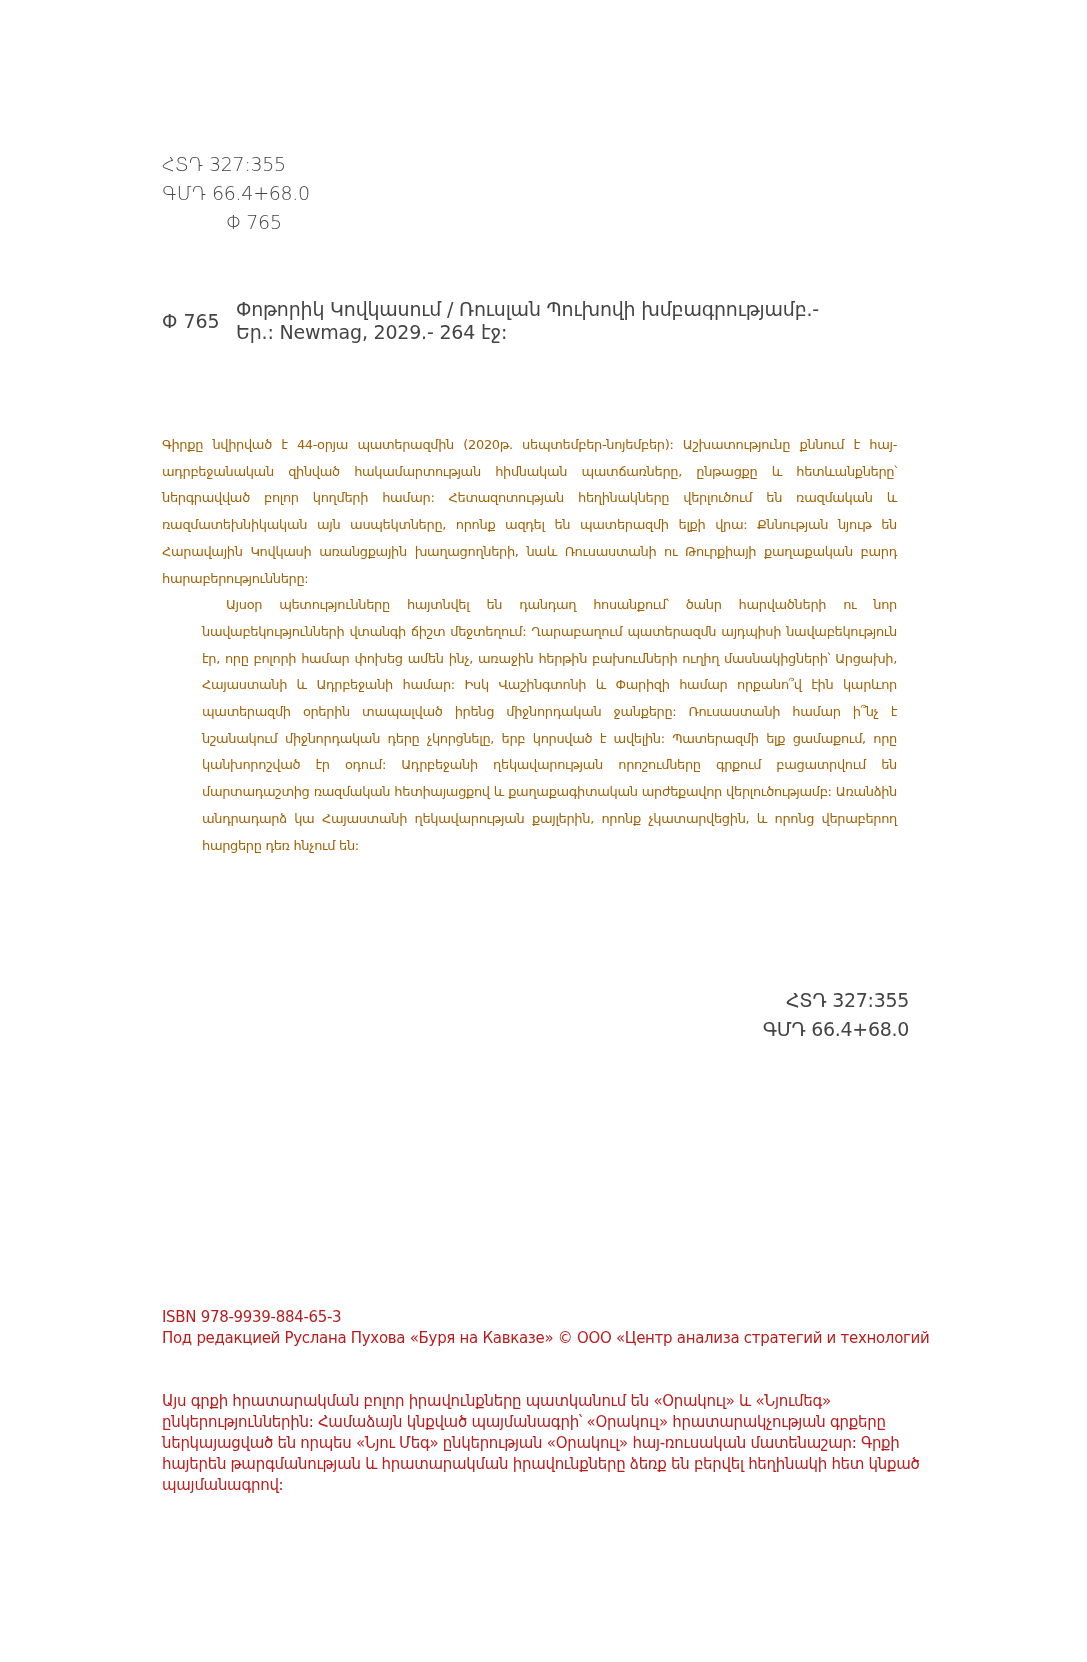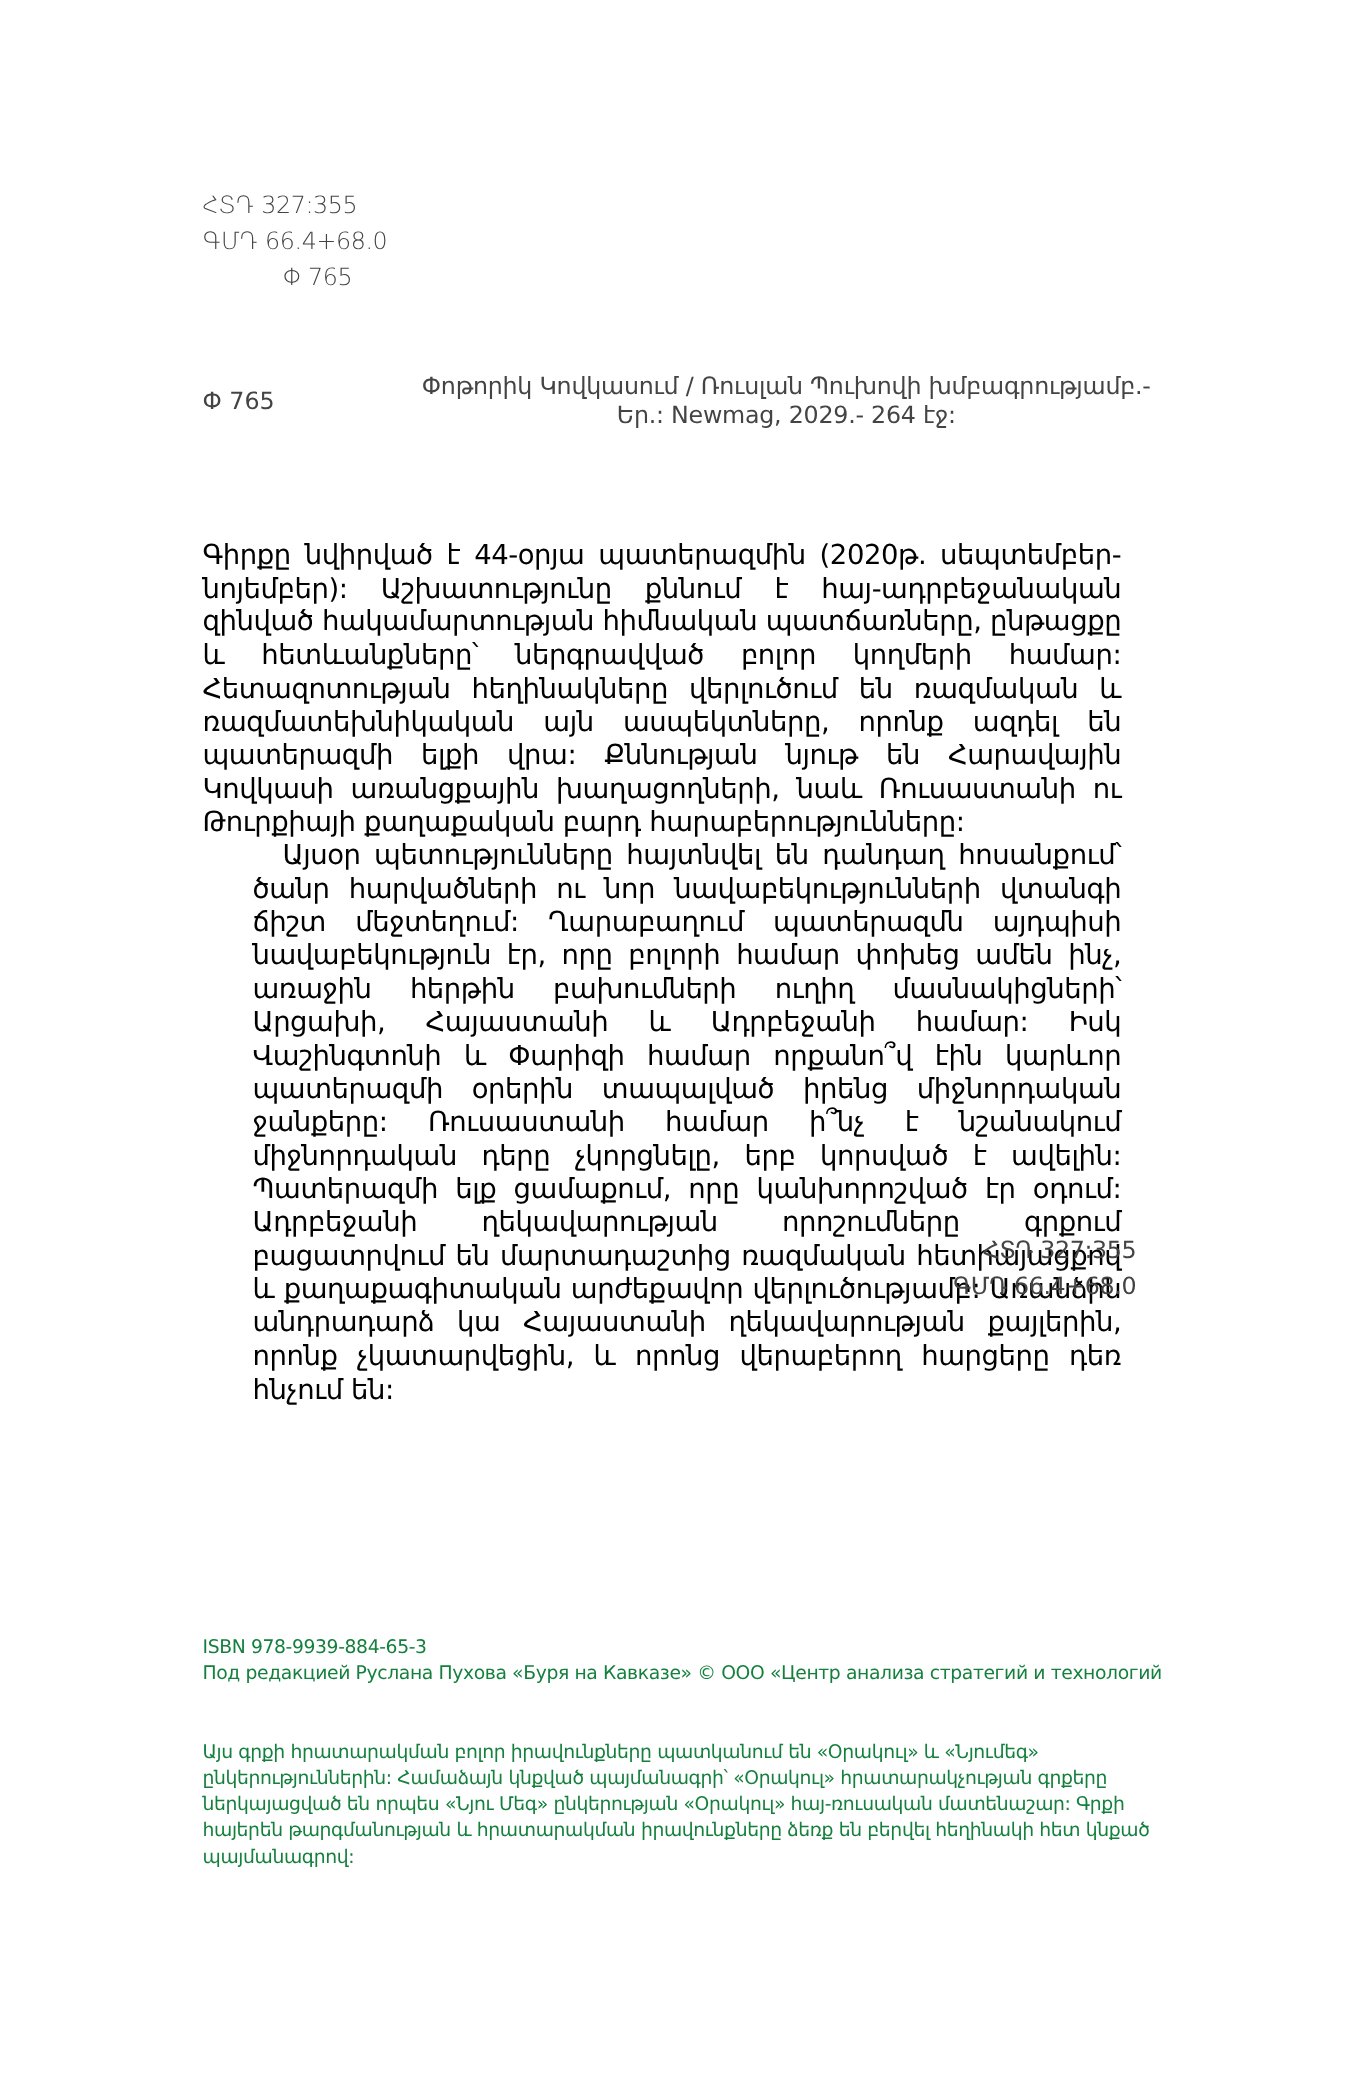--- a/index.html
+++ b/index.html
@@ -36,50 +36,49 @@
     }
     .catalog .code {
       position: absolute;
       left: 0;
       top: 12px;
       font-size: 19px;
     }
     .catalog .entry {
       margin-left: 74px;
       letter-spacing: -0.2px;
-      text-align: center;
     }
     .body-text {
       left: 162px;
       top: 432px;
       width: 735px;
-      font-size: 22px;
+      font-size: 13px;
       line-height: 26.7px;
-      color: #000000;
+      color: #a16207;
       text-align: justify;
       letter-spacing: -0.35px;
     }
     .body-text p { margin: 0; }
     .body-text p.indent { text-indent: 24px; margin-left: 40px; }
     .codes-right {
       right: 178px;
       top: 986px;
       font-size: 19px;
       line-height: 29px;
       text-align: right;
       color: #444;
       letter-spacing: -0.3px;
     }
     .copyright {
       left: 162px;
       top: 1307px;
       width: 860px;
       font-size: 15px;
       line-height: 21px;
-      color: #15803d;
+      color: #b91c1c;
       letter-spacing: -0.3px;
     }
     .copyright p { margin: 0; }
     .copyright .gap { height: 21px; }
   </style>
 </head>
 <body>
 
 <div class="abs codes">
   <div>ՀՏԴ 327:355</div>

